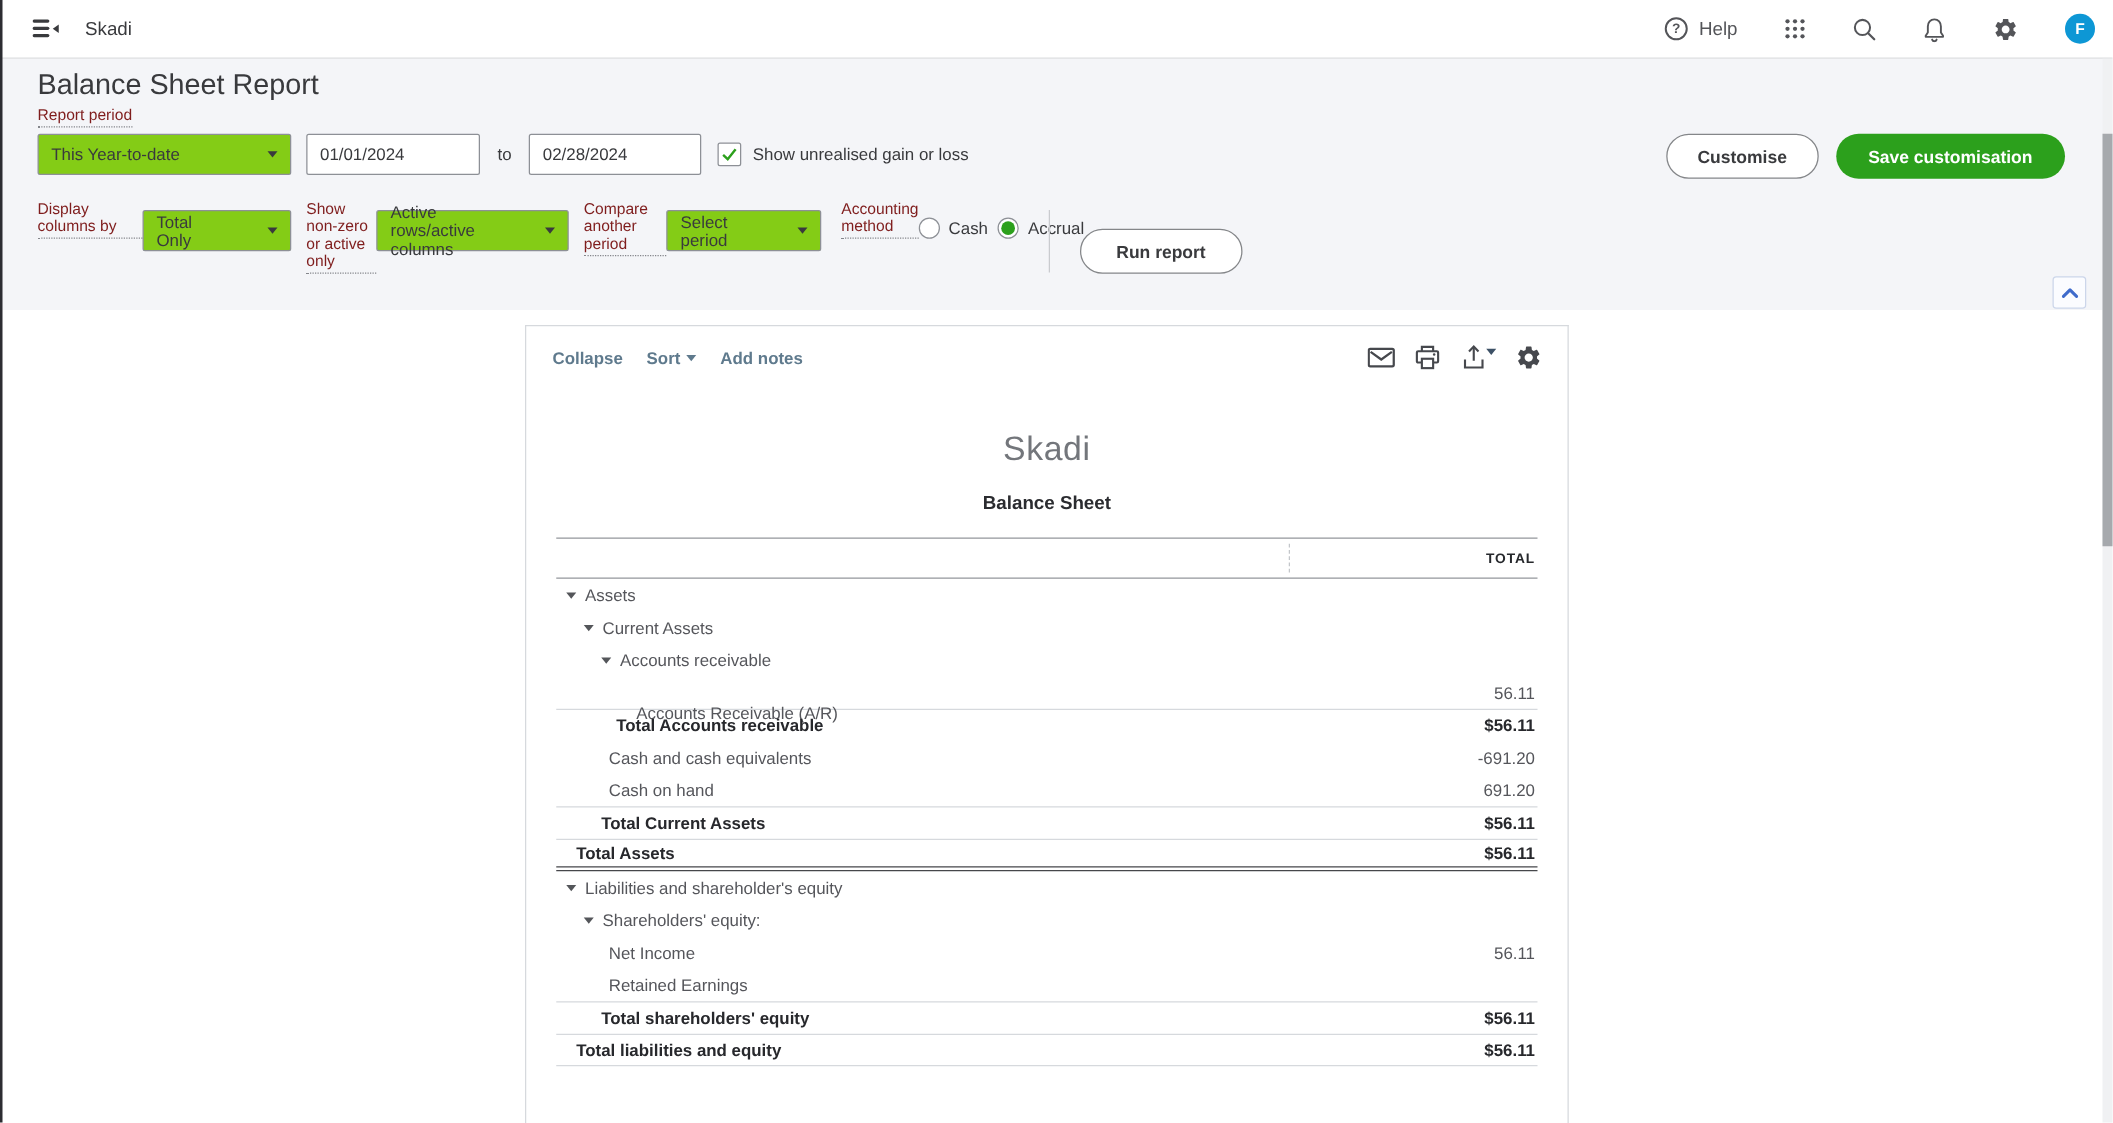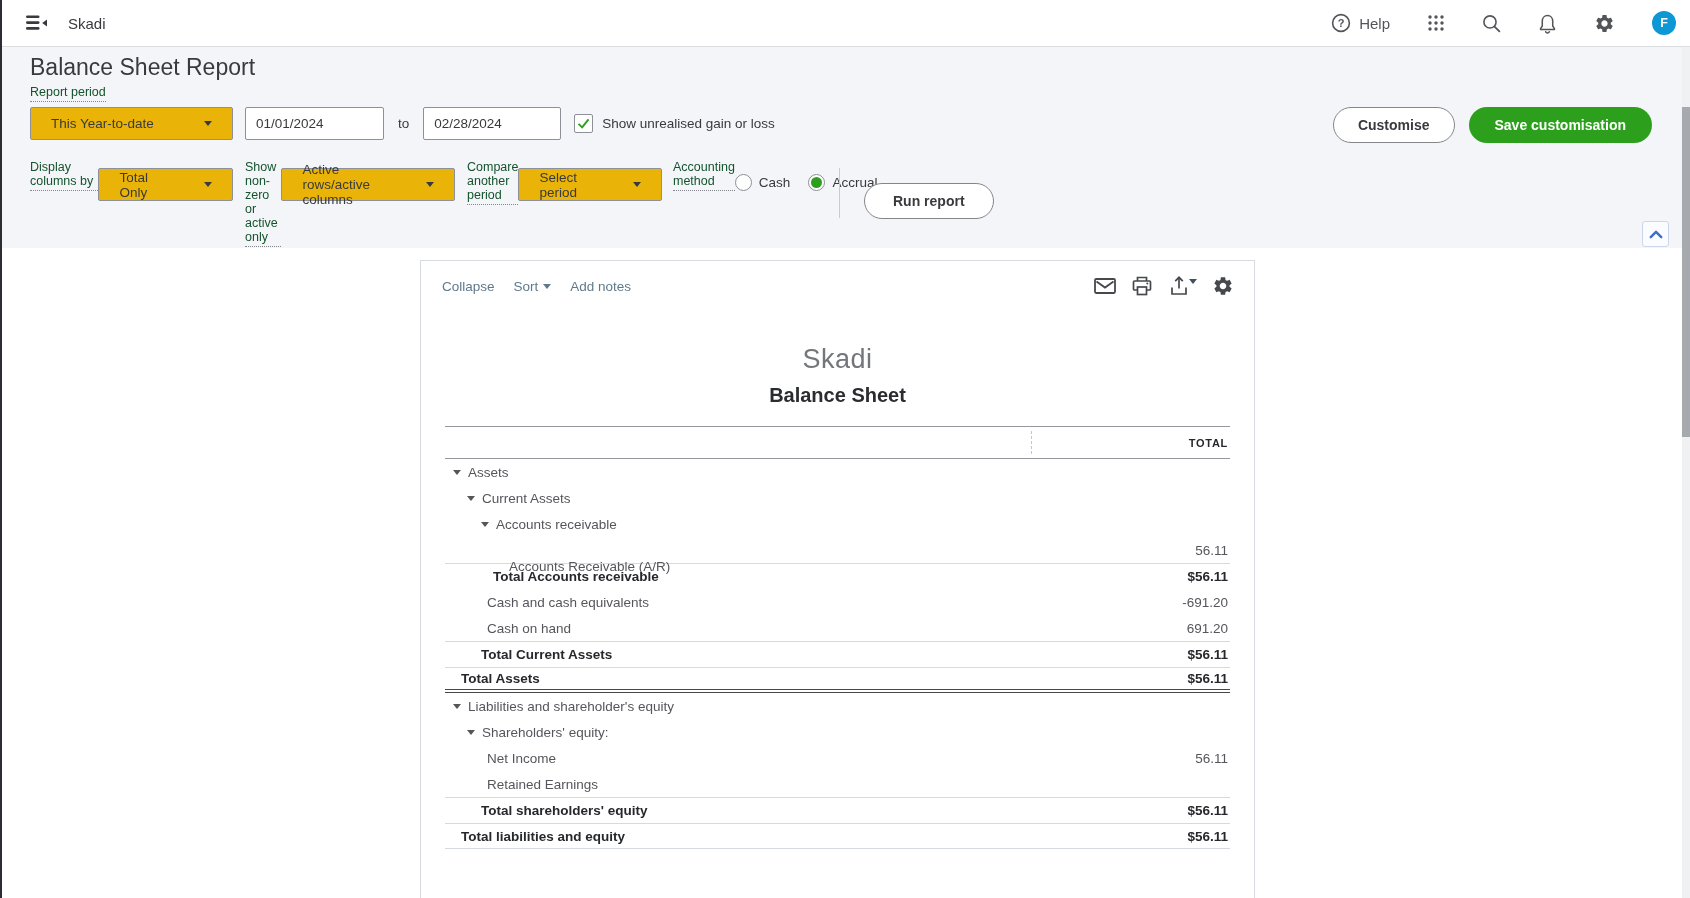--- a/index.html
+++ b/index.html
@@ -14,71 +14,71 @@
   .company-name { margin-left:20px; font-size:15px; font-weight:500; color:#393a3d; }
   .topbar-right { margin-left:auto; display:flex; align-items:center; gap:37px; }
   .help-wrap { display:flex; align-items:center; gap:8px; color:#545559; font-size:15px; cursor:pointer; }
   .tb-icon { color:#545559; display:flex; align-items:center; cursor:pointer; }
   .avatar { width:24px; height:24px; border-radius:50%; background:var(--avatar-blue,#0d97d5); color:#fff;
     font-size:12.5px; font-weight:bold; display:flex; align-items:center; justify-content:center; cursor:pointer; }
 
   
   .panel { position:absolute; left:0; top:47px; width:1690px; height:201px; background:#f4f5f8; }
   .page-title { position:absolute; left:30px; top:7px; font-size:23px; font-weight:500; color:#393a3d; }
-  .flabel { font-size:12.5px; font-weight:500; color:#14532d; border-bottom:1px dotted #84868b; padding-bottom:2px; display:inline-block; }
+  .flabel { font-size:12.5px; font-weight:500; color:#7f1d1d; border-bottom:1px dotted #84868b; padding-bottom:2px; display:inline-block; }
   .report-period-label { position:absolute; left:30px; top:38px; }
   .row1 { position:absolute; left:30px; top:60px; display:flex; align-items:center; gap:12px; }
   .row2 { position:absolute; left:30px; top:113px; display:flex; align-items:flex-start; }
   .fgroup { display:flex; flex-direction:row; }
-  .sel { height:33px; background:#eab308; border:1px solid #8d9096; border-radius:2px; display:flex;
-    align-items:center; justify-content:space-between; padding:0 20px; font-size:13.5px; color:#393a3d; cursor:pointer; }
+  .sel { height:33px; background:#84cc16; border:1px solid #8d9096; border-radius:2px; display:flex;
+    align-items:center; justify-content:space-between; padding:0 10px; font-size:13.5px; color:#393a3d; cursor:pointer; }
   .sel-caret { width:0; height:0; border-left:4.5px solid transparent; border-right:4.5px solid transparent;
     border-top:5.5px solid #393a3d; margin-left:8px; }
   .dinput { height:33px; border:1px solid #8d9096; border-radius:2px; background:#fff; padding:0 10px;
     font-size:13.5px; color:#393a3d; font-family:"Liberation Sans", sans-serif; }
   .to-label { font-size:13.5px; color:#393a3d; padding:0 2px; }
   .chk-wrap { display:flex; align-items:center; gap:9px; margin-left:1px; cursor:pointer; }
   .chk { width:19px; height:19px; background:#fff; border:1px solid #8d9096; border-radius:2px;
     display:flex; align-items:center; justify-content:center; }
   .chk-label { font-size:13.5px; color:#393a3d; }
   .fgroup .sel { margin-top:8px;gap:48px; }
-  .radio-row { display:flex; align-items:center; gap:18px; margin-top:14px; }
+  .radio-row { display:flex; align-items:center; gap:8px; margin-top:14px; }
   .radio { display:flex; align-items:center; gap:7px; font-size:13.5px; color:#393a3d; cursor:pointer; }
   .rdot { width:17px; height:17px; border-radius:50%; border:1px solid #8d9096; background:#fff;
     display:flex; align-items:center; justify-content:center; }
   .rdot.on::after { content:""; width:11px; height:11px; border-radius:50%; background:var(--qb-green,#2ca01c); }
   .vdivider { width:1px; height:50px; background:#c9cbcf; margin:8px 0 0 26px; }
   .run-btn { margin-left:24px; margin-top:23px; height:36px; padding:0 28px; border-radius:20px;
     background:#fff; border:1px solid #848689; font-size:14px; font-weight:bold; color:#393a3d;
     font-family:"Liberation Sans", sans-serif; cursor:pointer; }
   .panel-actions { position:absolute; top:60px; right:38px; display:flex; gap:14px; }
   .btn-outline { height:36px; padding:0 24px; border-radius:20px; background:#fff; border:1px solid #848689;
     font-size:14px; font-weight:bold; color:#393a3d; font-family:"Liberation Sans", sans-serif; cursor:pointer; }
   .btn-green { height:36px; padding:0 26px; border-radius:20px; background:var(--qb-green,#2ca01c); border:none;
     font-size:14px; font-weight:bold; color:#fff; font-family:"Liberation Sans", sans-serif; cursor:pointer; }
   .collapse-panel-btn { position:absolute; right:21px; bottom:1px; width:27px; height:26px; background:#fbfcff;
     border:1px solid #ccd6ea; border-radius:3px; display:flex; align-items:center; justify-content:center; cursor:pointer; }
 
   
   .card { position:absolute; left:420px; top:260px; width:835px; height:640px; background:#fff;
     border:1px solid #d6d9dd; border-bottom:none; }
   .card-toolbar { display:flex; align-items:center; padding:14px 20px 0 21px; }
-  .tb-links { display:flex; align-items:center; gap:19px; }
+  .tb-links { display:flex; align-items:center; gap:19px;font-weight:bold; }
   .tb-link { font-size:13.5px; color:var(--link-slate,#5f7a8d); cursor:pointer; display:flex; align-items:center; gap:5px; }
   .sort-caret { width:0; height:0; border-left:4px solid transparent; border-right:4px solid transparent;
     border-top:5px solid var(--link-slate,#5f7a8d); }
   .tb-actions { margin-left:auto; display:flex; align-items:center; gap:15px; color:#46484d; }
   .tb-actions .act { cursor:pointer; display:flex; align-items:center; position:relative; }
   .caret-sm { position:absolute; right:-7px; top:4px; width:0; height:0; border-left:4px solid transparent;
     border-right:4px solid transparent; border-top:5px solid #3d5166; }
   .export-wrap { margin-right:7px; }
 
   .report-head { text-align:center; margin-top:47px; }
   .r-company { font-size:27px; font-weight:400; color:#73767b; letter-spacing:.5px; }
-  .r-title { margin-top:9px; font-size:20px; font-weight:bold; color:#2b2c30; }
+  .r-title { margin-top:19px; font-size:15px; font-weight:bold; color:#2b2c30; }
   .r-subtitle { margin-top:4px; font-size:13.5px; color:#56575c; }
 
   .rtable { margin:19px 24px 0 24px; }
   .thead { height:33px; border-top:1px solid #94979c; border-bottom:1px solid #94979c; position:relative;
     display:flex; align-items:center; justify-content:flex-end; }
   .thead .th { font-size:11px; font-weight:bold; letter-spacing:.7px; color:#26282c; padding-right:2px; }
   .col-div { position:absolute; left:586px; top:4px; bottom:4px; border-left:1px dashed #c3c6ca; }
   .trow { height:26px; display:flex; align-items:center; font-size:13.5px; color:#55565b; }
   .trow .lbl { display:flex; align-items:center; }
   .trow .val { margin-left:auto; padding-right:2px; }

